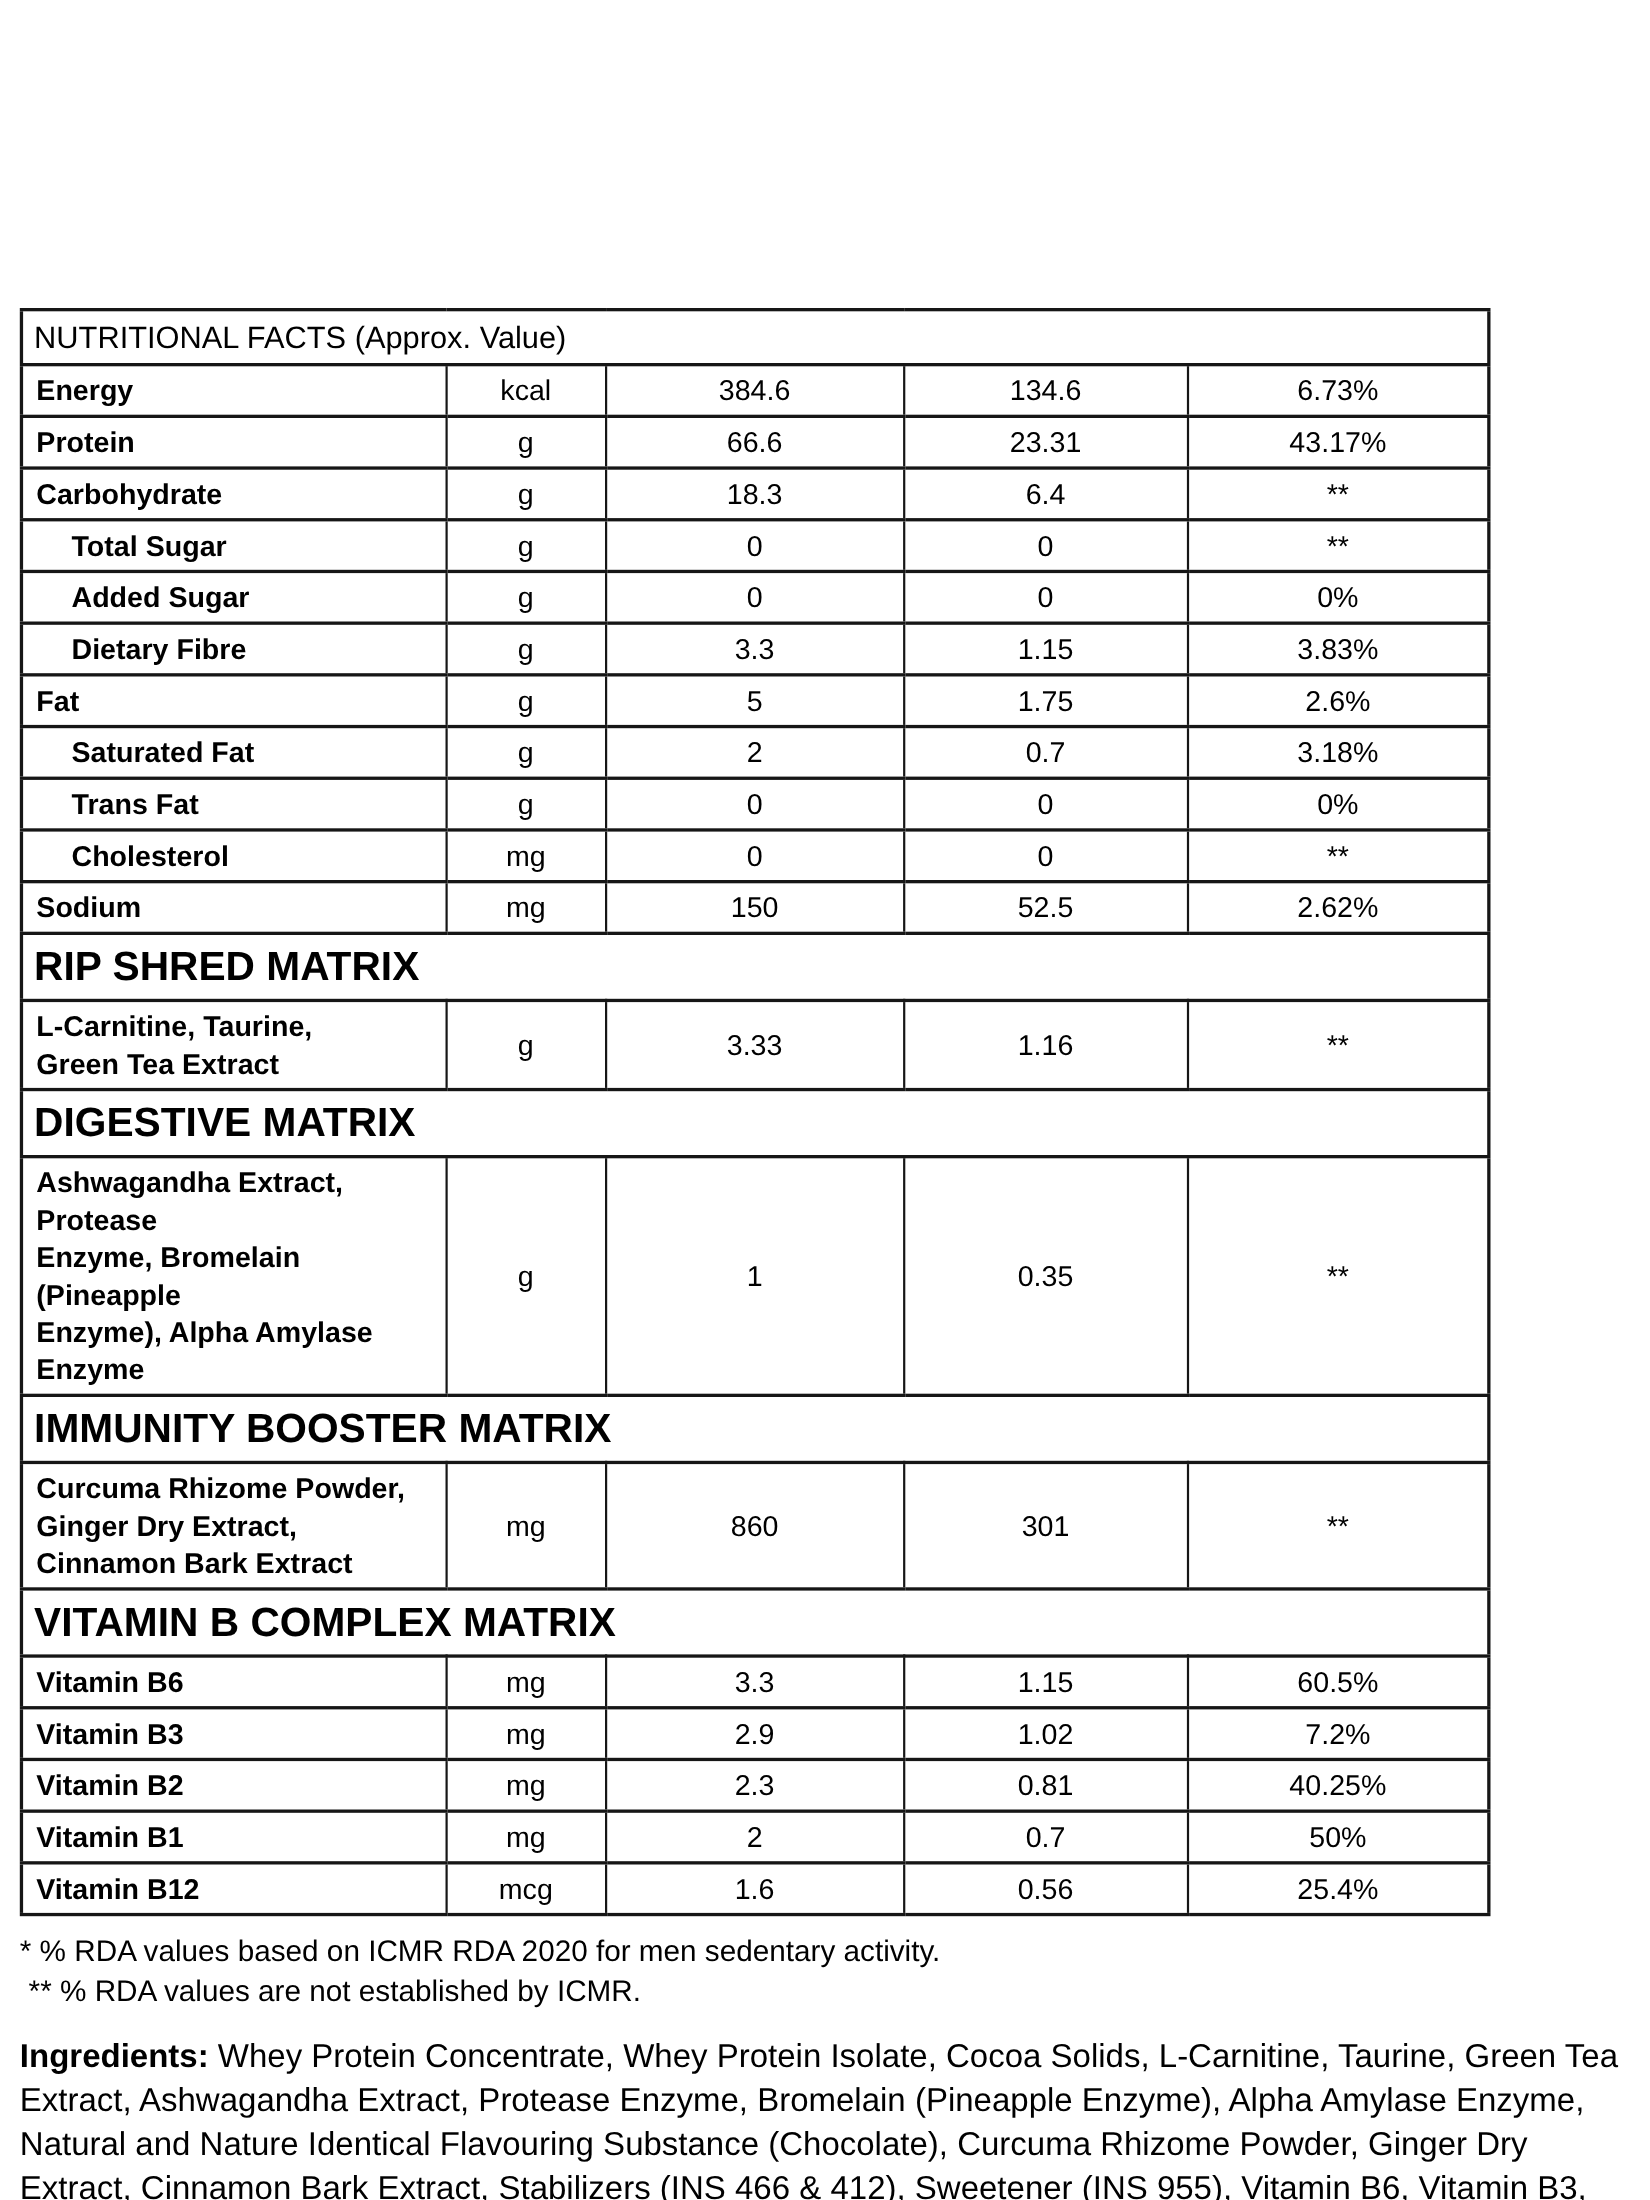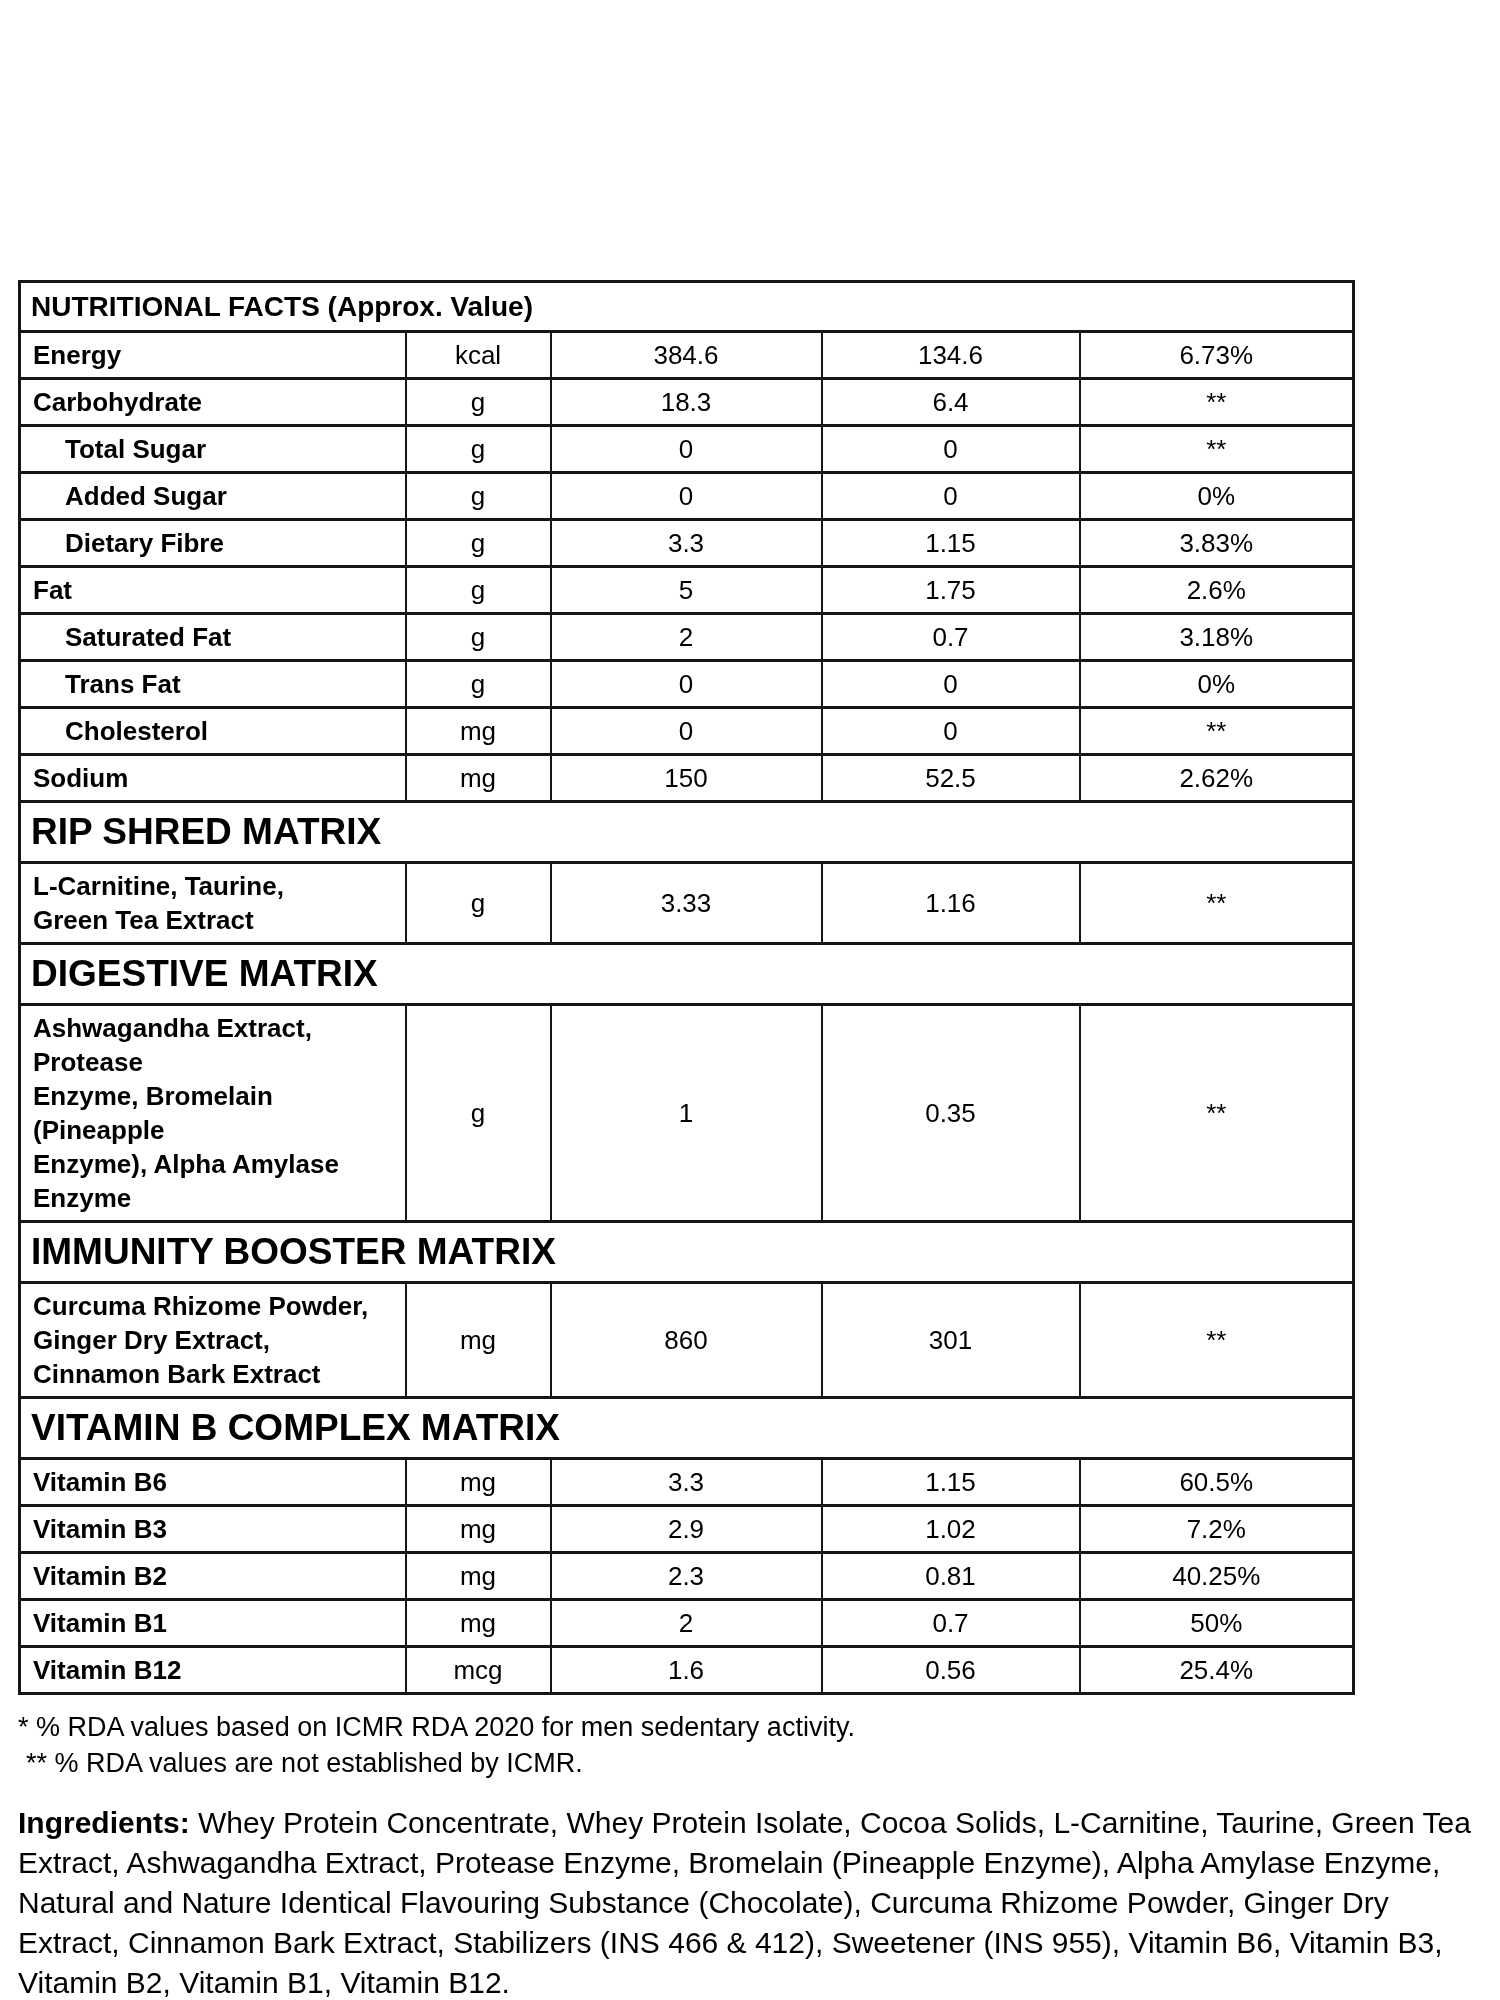--- a/index.html
+++ b/index.html
@@ -22,21 +22,21 @@
     table-layout: fixed;
     border: 3px solid #161616;
   }
   table.nutrition td, table.nutrition th {
     border: 2px solid #161616;
     border-top-width: 3px;
     border-bottom-width: 3px;
     vertical-align: middle;
   }
   .title-cell {
-    font-weight: bold;
+    font-weight: normal;
     font-size: 28px;
     text-align: left;
     padding: 6px 10px;
     height: 50px;
   }
   th.col-h {
     font-weight: bold;
     font-size: 28px;
     text-align: center;
     height: 60px;
@@ -102,20 +102,27 @@
     </thead>
     <tbody>
         <tr>
           <td class="name-cell">Energy</td>
           <td class="val-cell">kcal</td>
           <td class="val-cell">384.6</td>
           <td class="val-cell">134.6</td>
           <td class="val-cell">6.73%</td>
         </tr>
         <tr>
+          <td class="name-cell">Protein</td>
+          <td class="val-cell">g</td>
+          <td class="val-cell">66.6</td>
+          <td class="val-cell">23.31</td>
+          <td class="val-cell">43.17%</td>
+        </tr>
+        <tr>
           <td class="name-cell">Carbohydrate</td>
           <td class="val-cell">g</td>
           <td class="val-cell">18.3</td>
           <td class="val-cell">6.4</td>
           <td class="val-cell">**</td>
         </tr>
         <tr>
           <td class="name-cell indent">Total Sugar</td>
           <td class="val-cell">g</td>
           <td class="val-cell">0</td>

